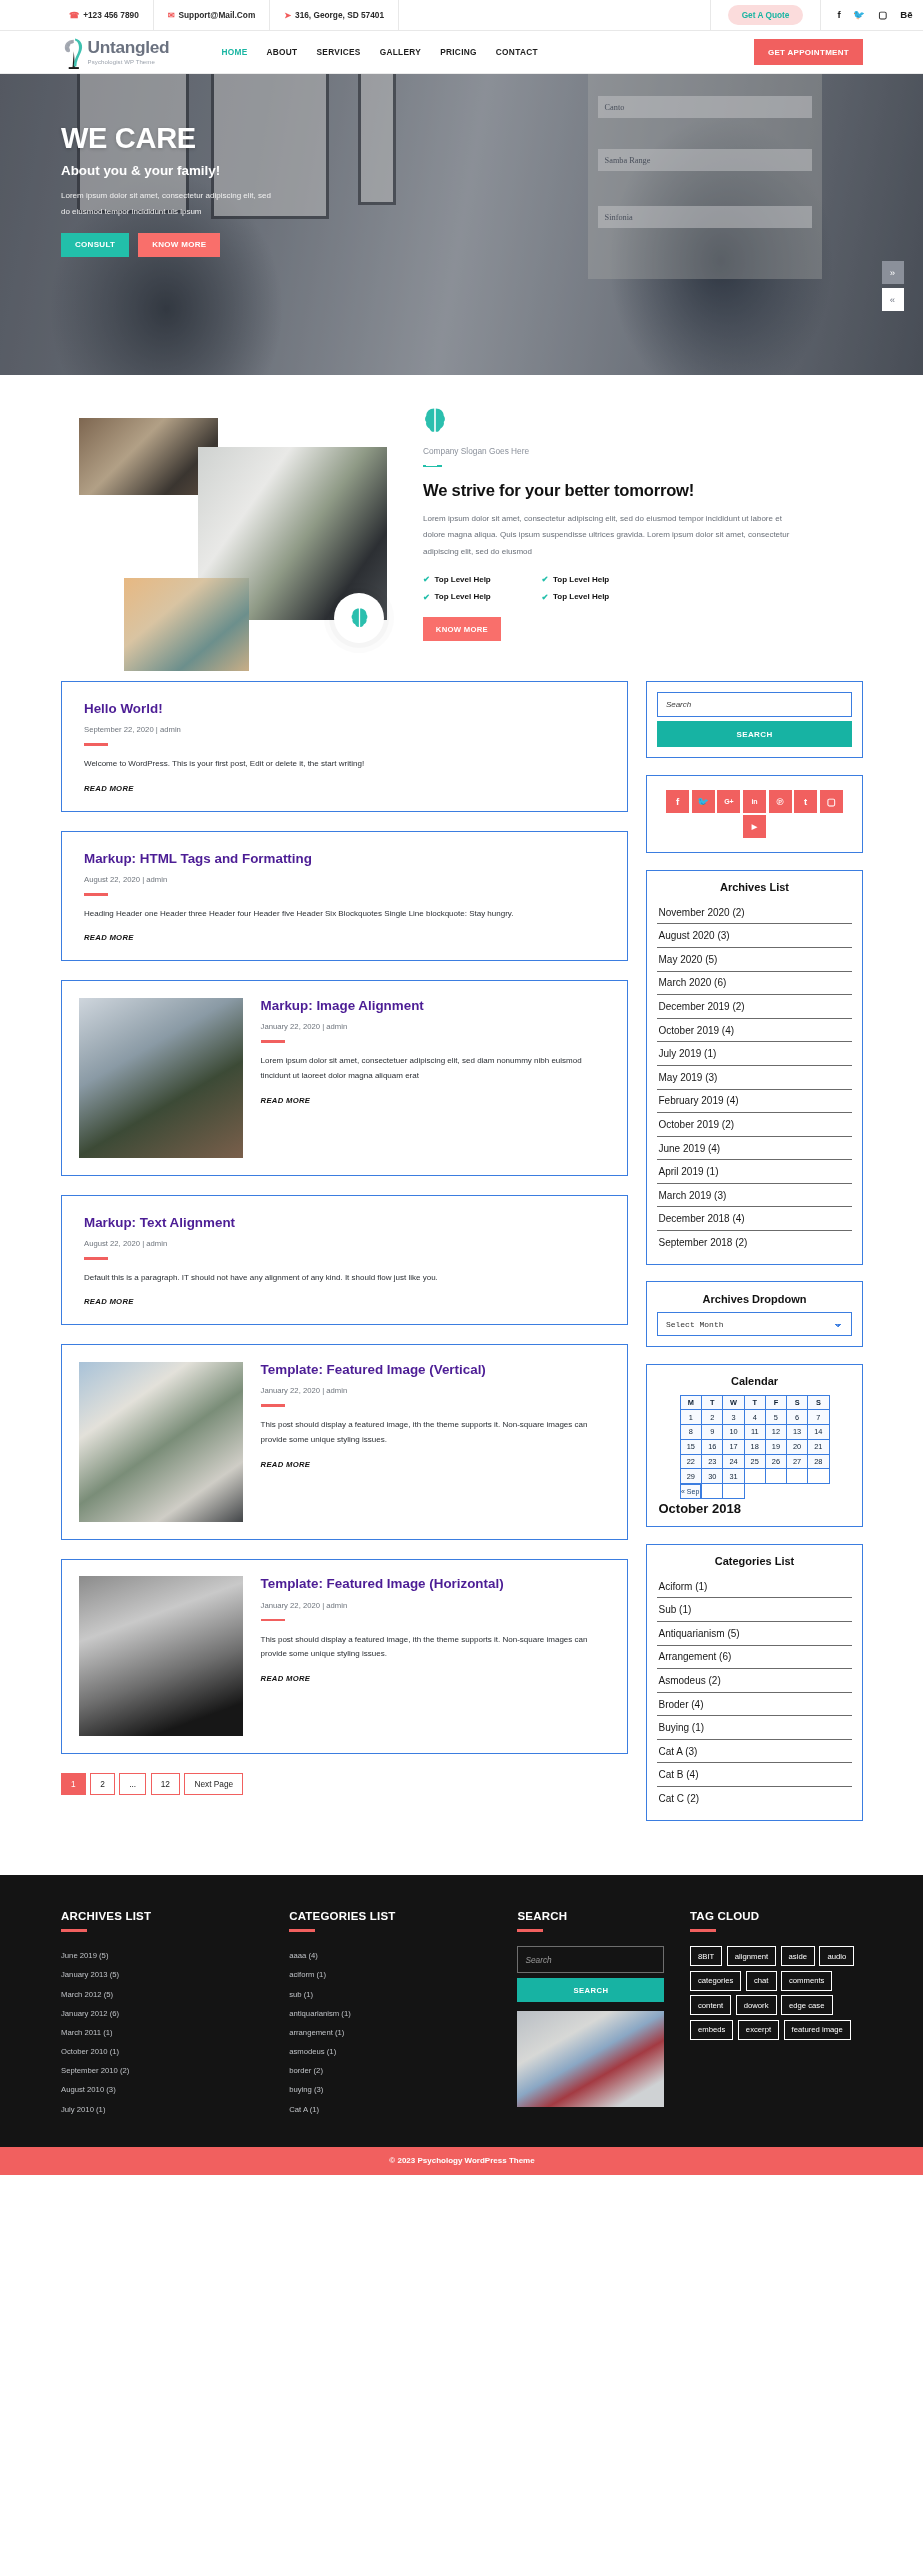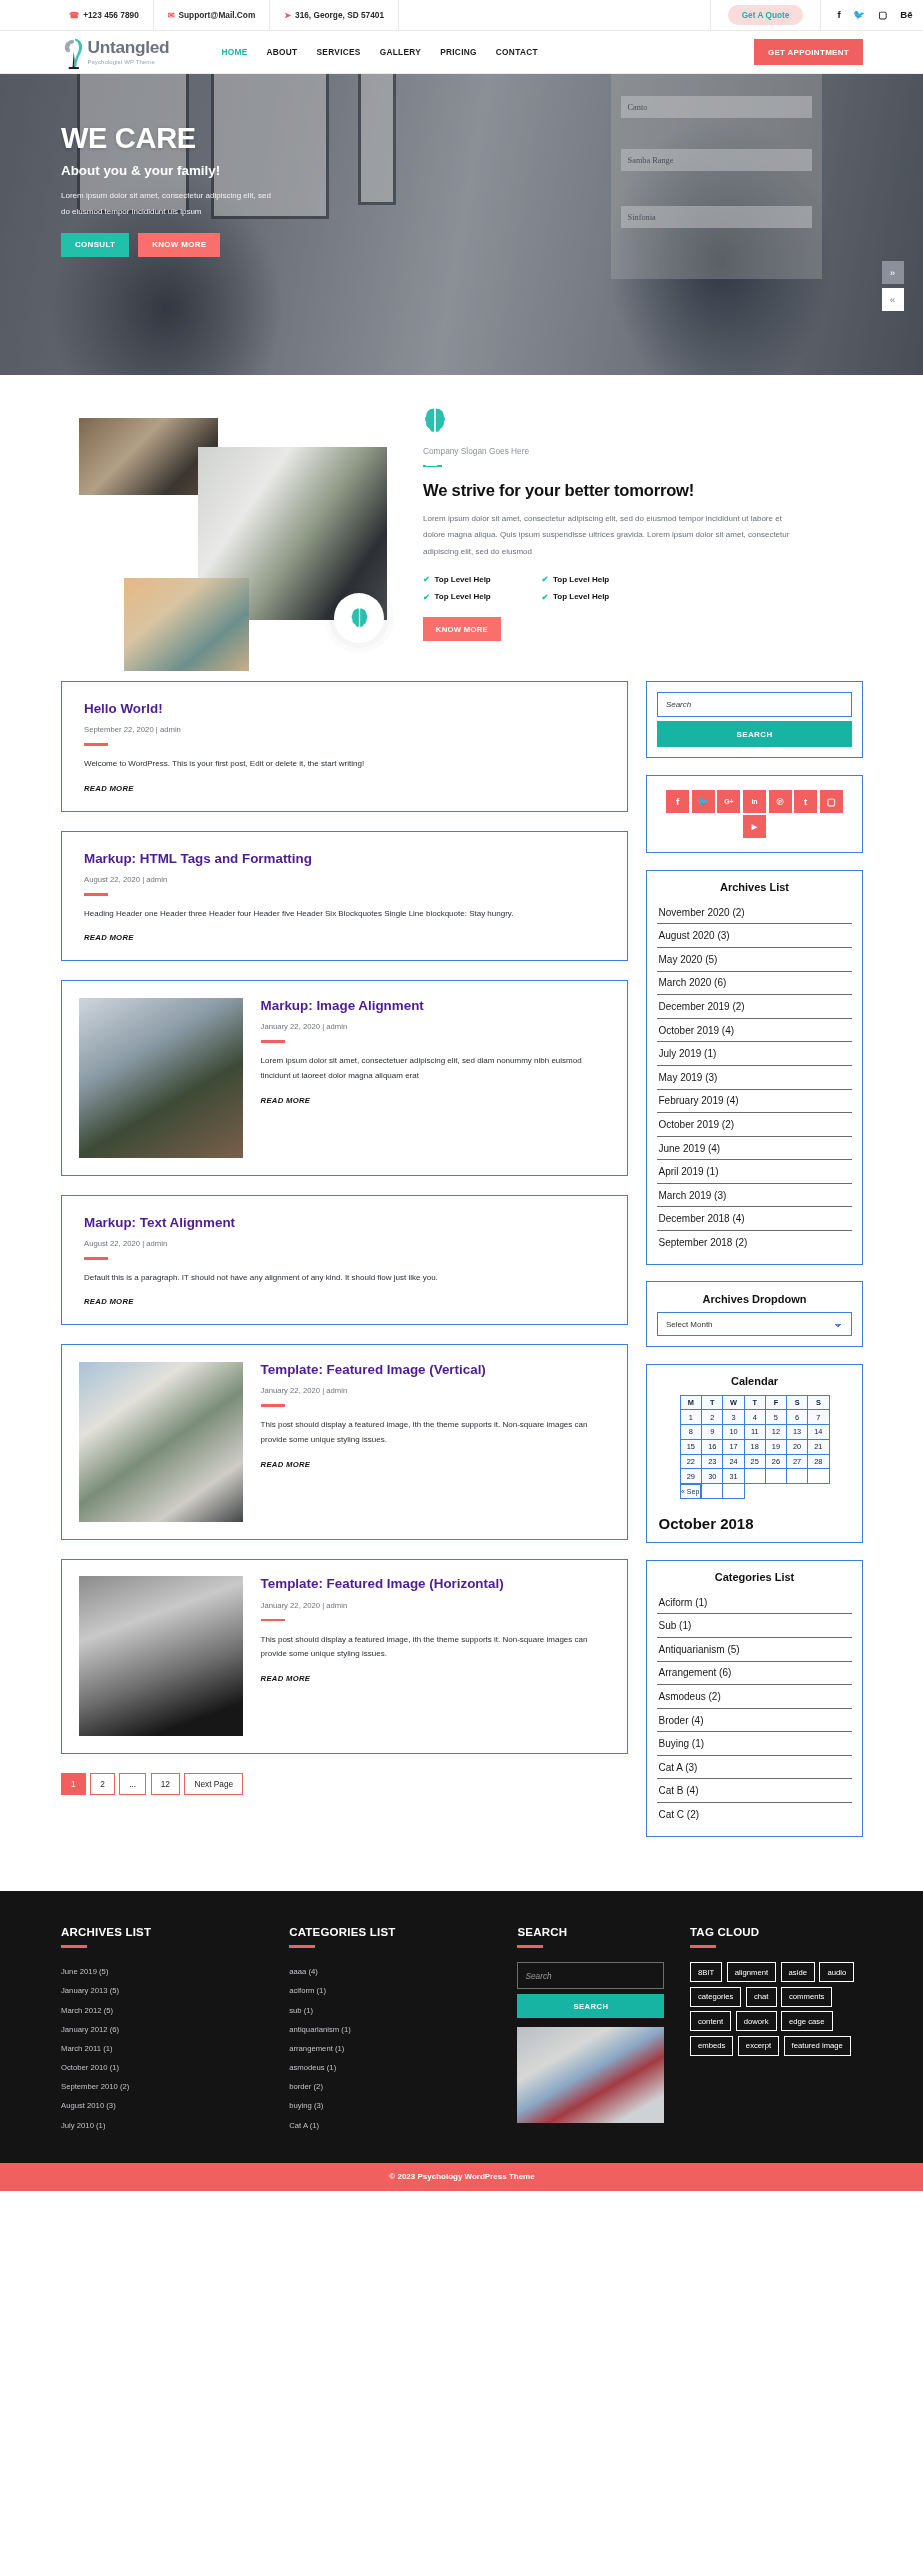--- a/index.html
+++ b/index.html
@@ -79,21 +79,21 @@
     background:
       radial-gradient(ellipse 166px 192px at 18% 78%, rgba(55,62,70,.92), rgba(55,62,70,0) 70%),
       radial-gradient(ellipse 160px 205px at 78% 62%, rgba(42,52,65,.85), rgba(42,52,65,0) 70%),
       linear-gradient(100deg,#6b7078 0%,#8a9098 28%,#b7bcc2 50%,#8e949c 72%,#5a6068 100%);
   }
   .hero-frames{ position:absolute; inset:0; }
   .hero-frames i{ position:absolute; display:block; background:#f3f2ee; border:3.2px solid #23262b; opacity:.55;}
   .f1{ left:77px; top:-7.7px; width:112px; height:147px; background:#2b6e96;}
   .f2{ left:211px; top:-5.1px; width:118px; height:150px;}
   .f3{ left:358px; top:-3.2px; width:38px; height:134px; background:#e8e6de;}
-  .hero-shelf{ position:absolute; right:102px; top:0; width:211px; height:205px; background:rgba(230,228,222,.35); }
+  .hero-shelf{ position:absolute; right:102px; top:0; width:234px; height:205px; background:rgba(230,228,222,.35); }
   .hero-shelf b{ position:absolute; left:10.2px; right:10.2px; height:22px; background:rgba(255,255,255,.55); font-size:8.3px; color:#5d6470; font-weight:400; display:flex; align-items:center; padding-left:6.4px; font-family:"Liberation Serif",serif;}
   .hero-overlay { position:absolute; inset:0; background: rgba(25,30,40,.28); }
   .hero-content { position:absolute; left:61px; top:50px; z-index:3; }
   .hero-h1 {
     font-size: 29px; font-weight:700; color:#fff; letter-spacing:-0.3px;
     line-height:1; text-shadow: 0 0.6px 3.8px rgba(0,0,0,.2);
   }
   .hero-h2 { font-size: 13.4px; font-weight:700; color:#fff; margin-top: 10.2px; }
   .hero-p { font-size: 8px; color:#f0f0f0; line-height:1.9; margin-top:10.2px; max-width:211px;}
   .hero-btns { margin-top:14px; display:flex; gap:9px;}
@@ -172,35 +172,35 @@
   }
   .w-socials { display:flex; flex-wrap:wrap; gap:2.6px; justify-content:center; padding: 3.8px 6.4px;}
   .ws { width:23px; height:23px; background:#f1605f; color:#fff; display:flex; align-items:center; justify-content:center;
         font-size:9.6px; font-weight:700; cursor:pointer; }
   .ws.small { font-size:7px;}
   .w-list { list-style:none; }
   .w-list li { font-size:10px; color:#171717; padding: 5.8px 1.3px; border-bottom:0.6px solid #6b6b6b; cursor:pointer;}
   .w-list li:last-child { border-bottom:none; }
   .w-select {
     width:100%; border:1.3px solid #3b7de0; background:#fff; padding:6.4px 7.7px;
-    font-size:8px; color:#333; font-family:Liberation Sans, sans-serif;
+    font-size:8px; color:#333; font-family:Liberation Mono, monospace;
     appearance:none; -webkit-appearance:none; cursor:pointer;
     background-image: linear-gradient(45deg,transparent 50%,#3b7de0 50%), linear-gradient(135deg,#3b7de0 50%,transparent 50%);
     background-position: calc(100% - 12.8px) 10.2px, calc(100% - 9px) 10.2px;
     background-size: 3.8px 3.8px, 3.8px 3.8px; background-repeat:no-repeat;
   }
   table.cal { border-collapse:collapse; width: 150px; margin: 2.6px auto 0; }
   table.cal th, table.cal td {
     border:0.6px solid #3b7de0; width:21px; height:14.7px; text-align:center;
     font-size:7.4px; color:#0f2033; font-weight:700; background:#f7faff;
   }
   table.cal td { font-weight:400; }
   table.cal td.empty { background:#fff; }
   table.cal td.nav { font-size:7px; color:#21456e; cursor:pointer;}
-  .cal-month { font-size:15px; font-weight:700; color:#111; margin-top:16px; padding-left:1.3px;}
+  .cal-month { font-size:13px; font-weight:700; color:#111; margin-top:2px; padding-left:1.3px;}
 
   
   .footer { background:#141414; padding: 35px 61px 28px; display:flex; gap:25.6px; }
   .fcol { flex:1 1 0; }
   .fcol.search-col { flex: 0 0 147px; }
   .fcol.tag-col { flex: 0 0 173px; }
   .f-title { color:#fff; font-size:11.5px; font-weight:700; letter-spacing:0.2px;}
   .f-rule { width:25.6px; height:2.6px; background:#f1605f; margin:7px 0 14px;}
   .f-list { list-style:none;}
   .f-list li { font-size:7.7px; color:#bfc2c6; padding:5.1px 0; cursor:pointer;}

